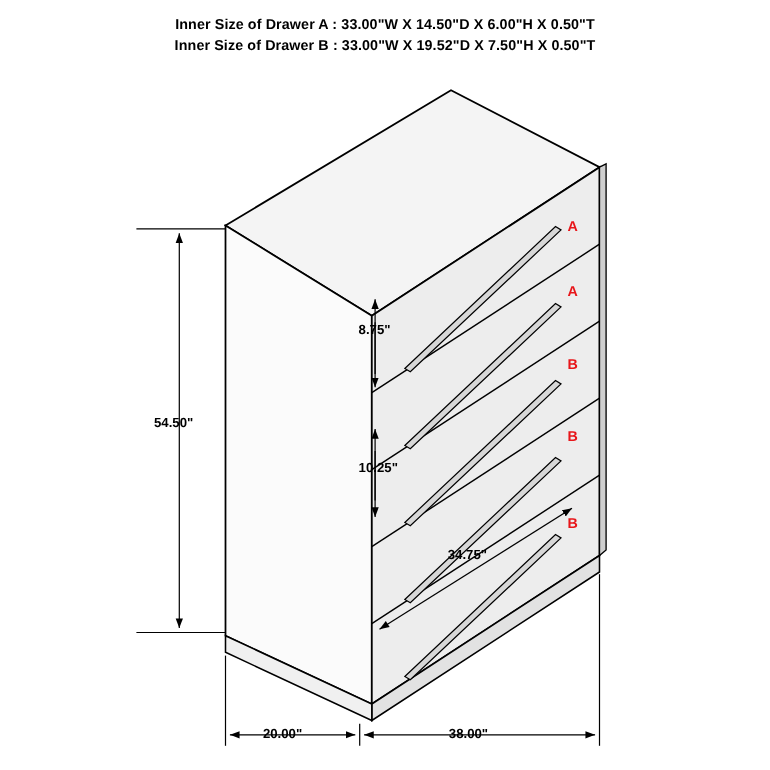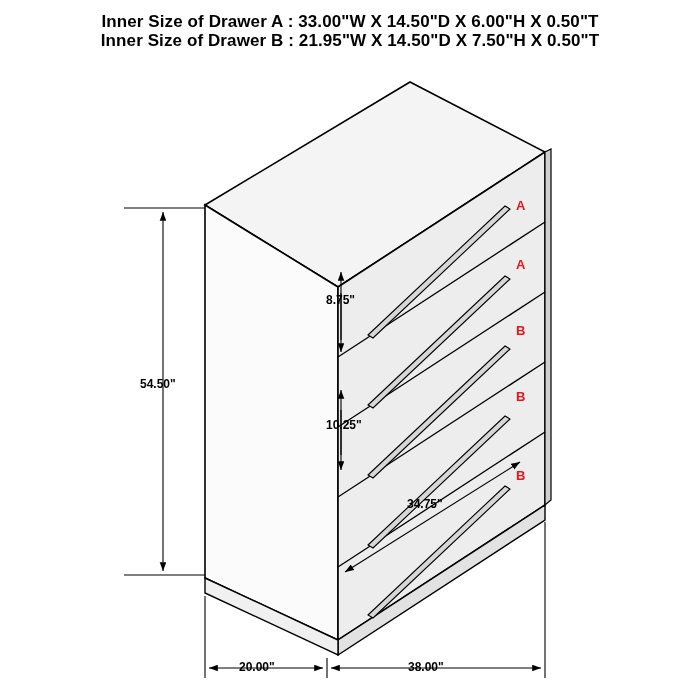--- a/index.html
+++ b/index.html
@@ -8,21 +8,21 @@
     background:#ffffff;
     font-family:"Liberation Sans", sans-serif;
     position:relative;
     overflow:hidden;
   }
   #diagram-root{position:absolute;inset:0;}
   .spec-lines{
     position:absolute;
     top:12px;left:0;width:700px;
     text-align:center;
-    font-size:17px;
+    font-size:13px;
     font-weight:bold;
     color:#000;
     line-height:19px;
     letter-spacing:0.1px;
   }
   svg#furniture{position:absolute;top:0;left:0;width:700px;height:700px;}
   .dim-label{
     position:absolute;
     font-size:12px;
     font-weight:bold;
@@ -36,21 +36,21 @@
     color:#e8161a;
   }
 </style>
 </head>
 <body>
 
 <div id="diagram-root">
 
   <div class="spec-lines">
     <div>Inner Size of Drawer A : 33.00"W X 14.50"D X 6.00"H X 0.50"T</div>
-    <div>Inner Size of Drawer B : 21.95"W X 14.50"D X 7.50"H X 0.50"T</div>
+    <div>Inner Size of Drawer B : 33.00"W X 19.52"D X 7.50"H X 0.50"T</div>
   </div>
 
   <svg id="furniture" viewBox="0 0 700 700">
     <defs>
       <marker id="arrowEnd" markerWidth="9" markerHeight="9" refX="8" refY="3" orient="auto">
         <path d="M0,0 L8,3 L0,6 z" fill="#000"></path>
       </marker>
       <marker id="arrowStart" markerWidth="9" markerHeight="9" refX="0" refY="3" orient="auto">
         <path d="M8,0 L0,3 L8,6 z" fill="#000"></path>
       </marker>

